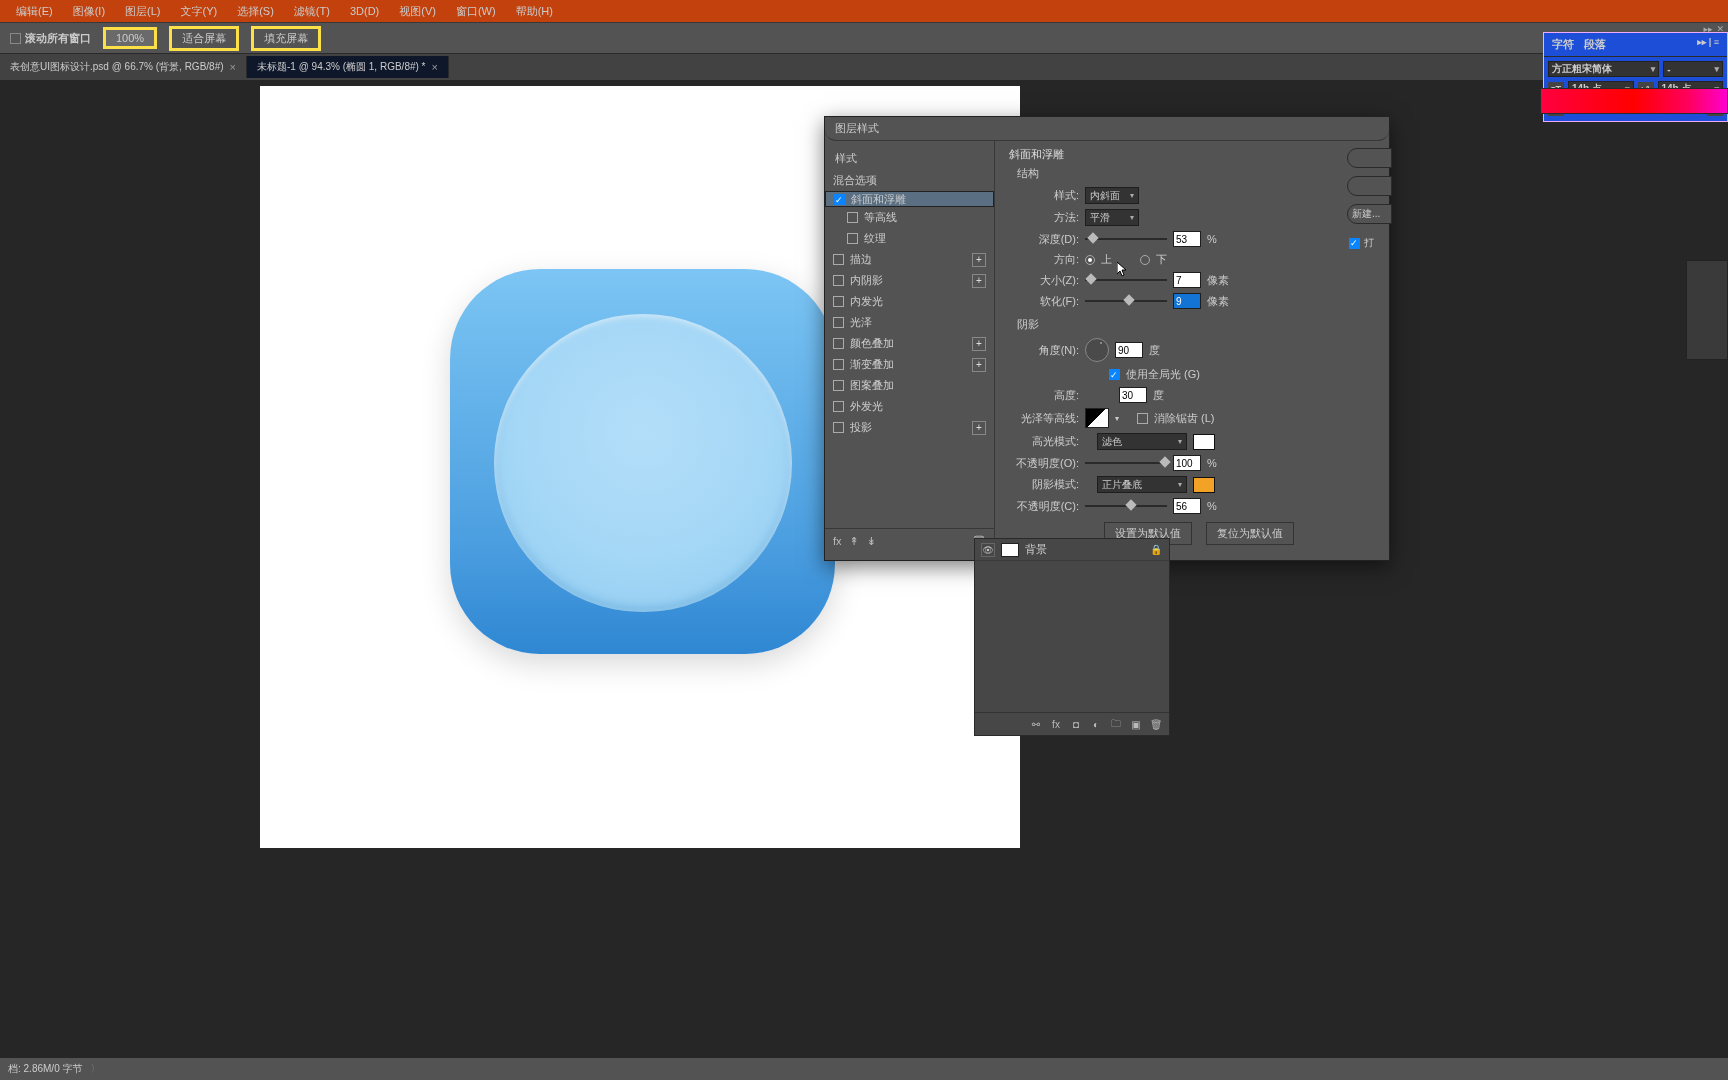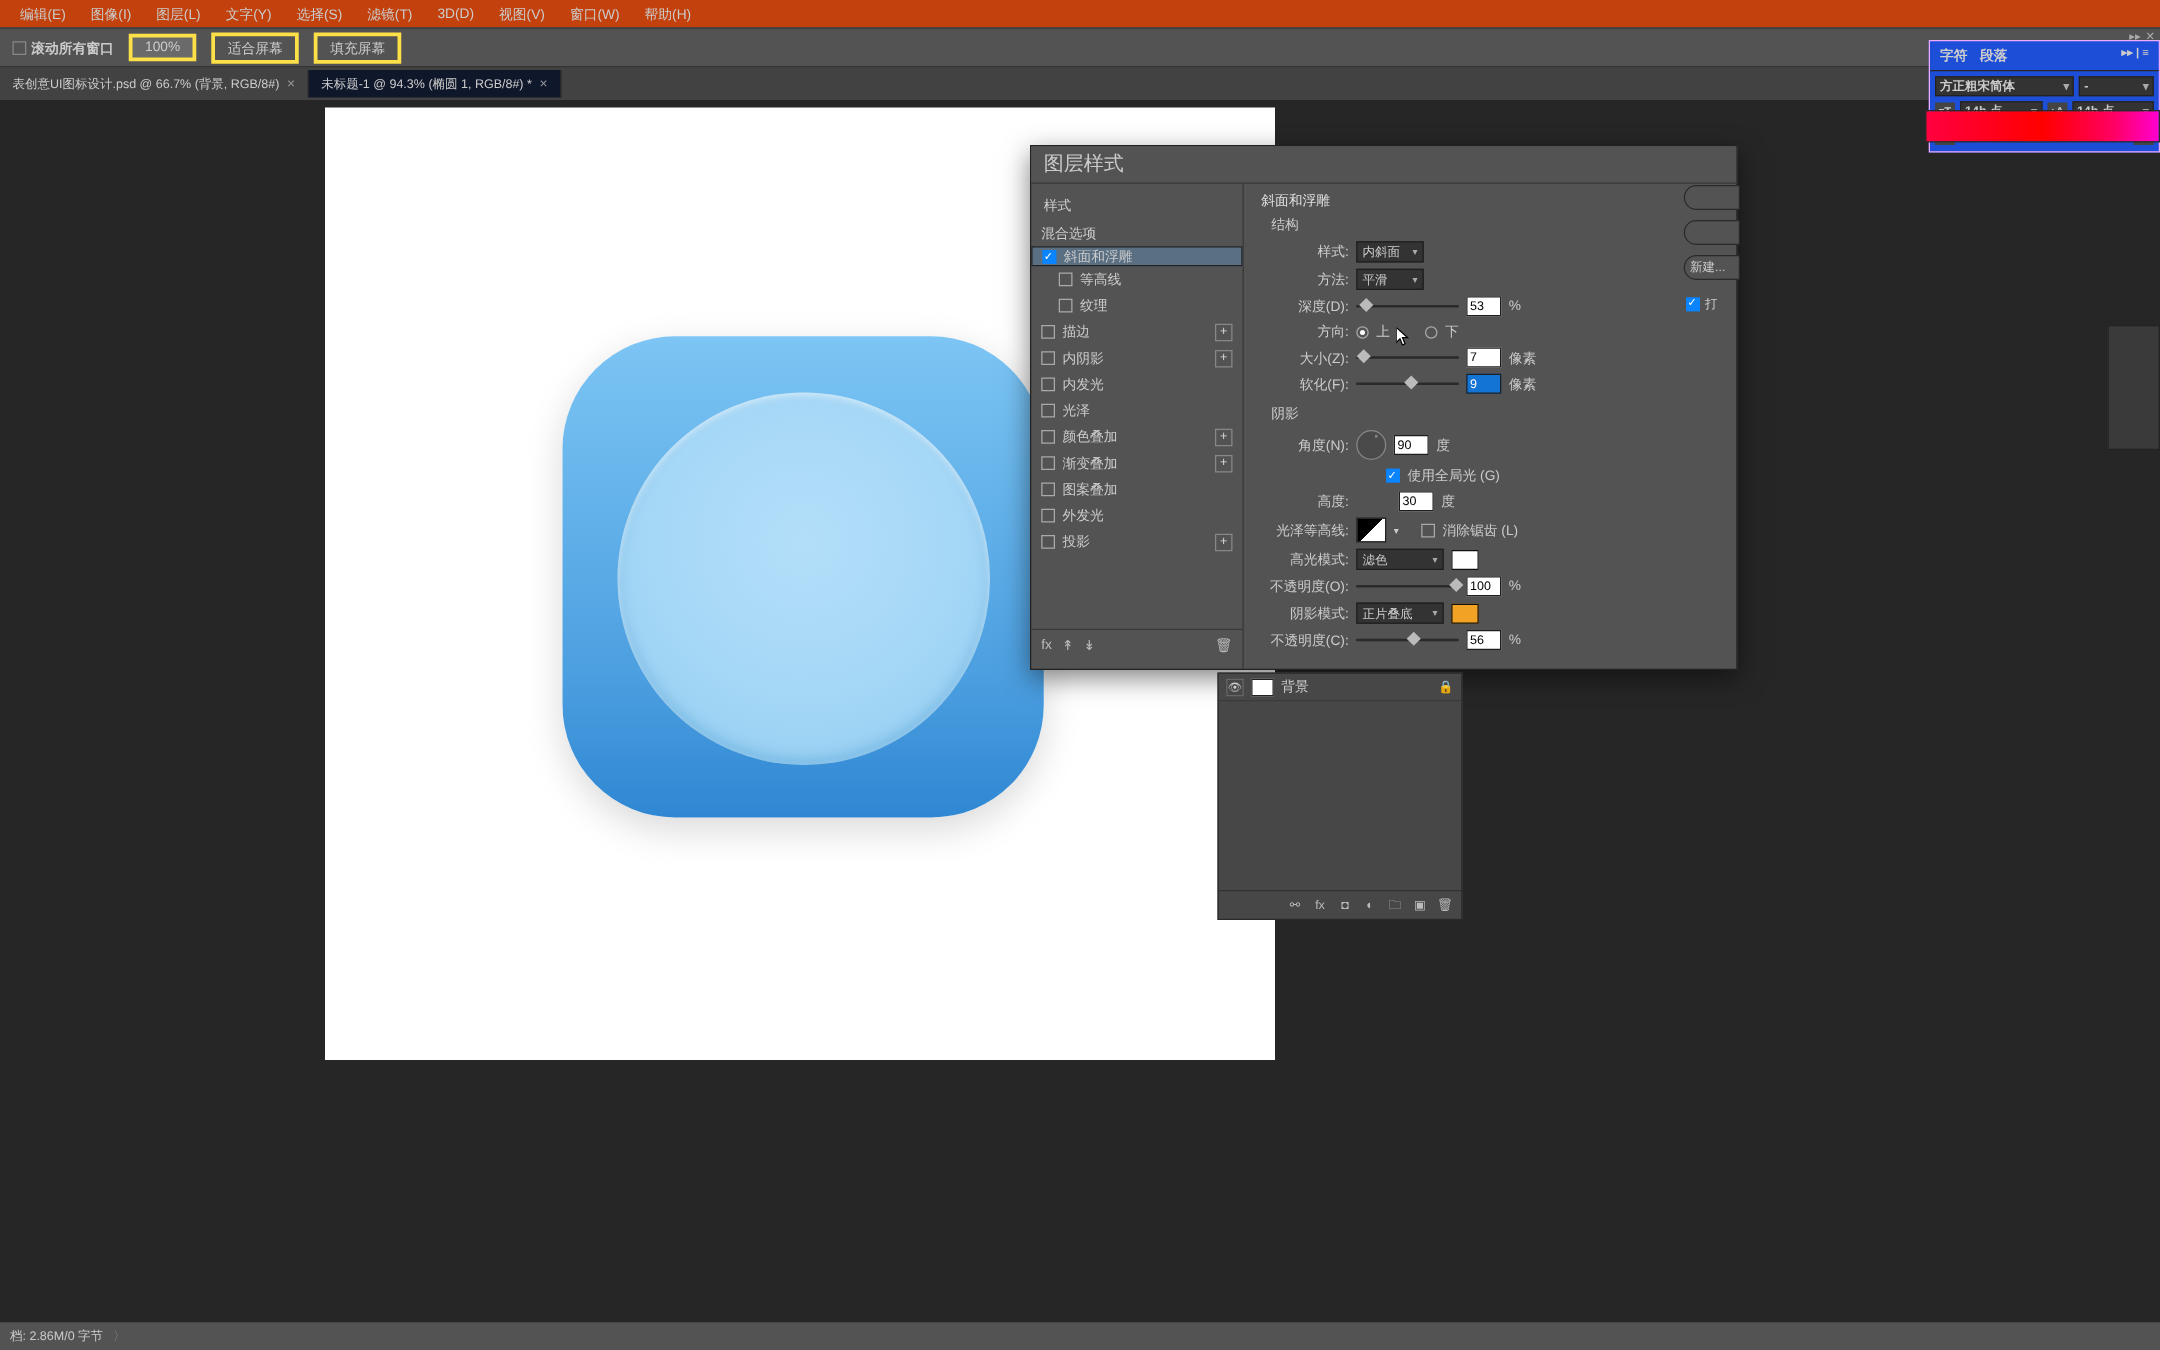--- a/index.html
+++ b/index.html
@@ -41,42 +41,42 @@
 .sel { background:#333; border:1px solid #222; height:16px; display:flex; align-items:center; padding:0 3px; justify-content:space-between;}
 .sel .arr { font-size:9px; color:#aaa; }
 .tiny-ico { width:16px; height:14px; display:inline-flex; align-items:center; justify-content:center; background:#444; font-size:9px; }
 
 
 .color-strip { position:absolute; right:0; top:74px; width:188px; height:26px;
   background:linear-gradient(90deg,#ff0040 0%,#ff0000 50%,#ff0060 80%,#ff00d0 100%); border:1px solid #2a2a2a;}
 
 
 .dialog { position:absolute; left:824px; top:116px; width:566px; background:#535353; border:1px solid #222; box-shadow:0 6px 20px rgba(0,0,0,.5); }
-.dialog .title { background:#535353; border-bottom:1px solid #383838; padding:4px 10px; font-size:16px; }
+.dialog .title { background:#535353; border-bottom:1px solid #383838; padding:4px 10px; font-size:11px;border-radius:11px; }
 .dialog .body { display:flex; }
 .dialog .leftcol { width:170px; border-right:1px solid #383838; padding:6px 0; display:flex; flex-direction:column;}
 .dialog .leftcol .hdr { padding:4px 10px; color:#ccc; font-size:11px; }
 .dialog .leftcol .row { display:flex; align-items:center; padding:3px 8px; gap:6px; justify-content:space-between;}
 .dialog .leftcol .row.sel { background:#5a6f82; }
 .dialog .leftcol .row .l { display:flex; gap:6px; align-items:center; }
 .dialog .leftcol .foot { margin-top:auto; display:flex; justify-content:space-between; padding:6px 8px; border-top:1px solid #383838;}
 .dialog .leftcol .foot span { color:#bbb; font-size:11px; }
 
 .ckbox { width:11px; height:11px; border:1px solid #aaa; background:#535353; display:inline-block; }
 .ckbox.on::after { content:"✓"; color:#fff; font-size:9px; position:relative; top:-2px; left:0px; }
 .ckbox.blue { background:#0a84ff; border-color:#0a84ff; }
 .plusb { width:14px; height:14px; border:1px solid #888; display:flex; align-items:center; justify-content:center; font-size:10px; color:#ddd; }
 
 .dialog .rightcol { flex:1; padding:6px 0 10px 14px; position:relative; }
 .sec-title { font-size:11px; color:#e0e0e0; margin-bottom:4px; }
 .sec-sub { font-size:11px; color:#ccc; margin-bottom:6px; padding-left:8px; }
 .fr { display:flex; align-items:center; gap:6px; margin-bottom:5px; font-size:11px; }
 .fr .lab { width:70px; text-align:right; }
 .dd { background:#333; border:1px solid #1e1e1e; height:17px; width:54px; display:flex; align-items:center; padding:0 4px; justify-content:space-between; font-size:10px;}
-.dd.wide { width:70px; }
+.dd.wide { width:90px;margin-left:12px; }
 .dd .arr { font-size:8px; color:#aaa; }
 .inpn { background:#fff; color:#000; border:1px solid #1e1e1e; width:28px; height:16px; font-size:10px; padding:0 2px; }
 .inpn.hl { background:#1374d6; color:#fff; }
 .slider { width:82px; height:10px; position:relative; }
 .slider .trk { position:absolute; top:4px; left:0; right:0; height:2px; background:#2a2a2a; }
 .slider .thmb { position:absolute; top:0; width:8px; height:8px; background:#bbb; transform:rotate(45deg); }
 .radio { width:10px; height:10px; border-radius:50%; border:1px solid #aaa; display:inline-block; position:relative; }
 .radio.on::after { content:""; width:4px; height:4px; background:#fff; border-radius:50%; position:absolute; top:2px; left:2px; }
 .colorbox { width:22px; height:16px; border:1px solid #111; }
 .wht { background:#fff; }
@@ -407,20 +407,24 @@
       <div class="fr">
           <span class="lab">不透明度(C):</span>
         <div class="slider">
             <div class="trk"></div>
             <div class="thmb" style="left:42px"></div>
           </div>
         <input class="inpn" value="56" style="">
         <span>%</span>
       </div>
 
+      <div class="fr" style="justify-content:center;gap:14px;margin-top:8px">
+        <div class="btn-d">设置为默认值</div>
+        <div class="btn-d">复位为默认值</div>
+      </div>
     </div>
   </div>
 </div>
 
 <div class="farright">
   <div class="fr-btn"></div>
   <div class="fr-btn"></div>
   <div class="fr-btn">新建...</div>
   <div class="fr-chk">
     <span class="ckbox blue on"></span>

